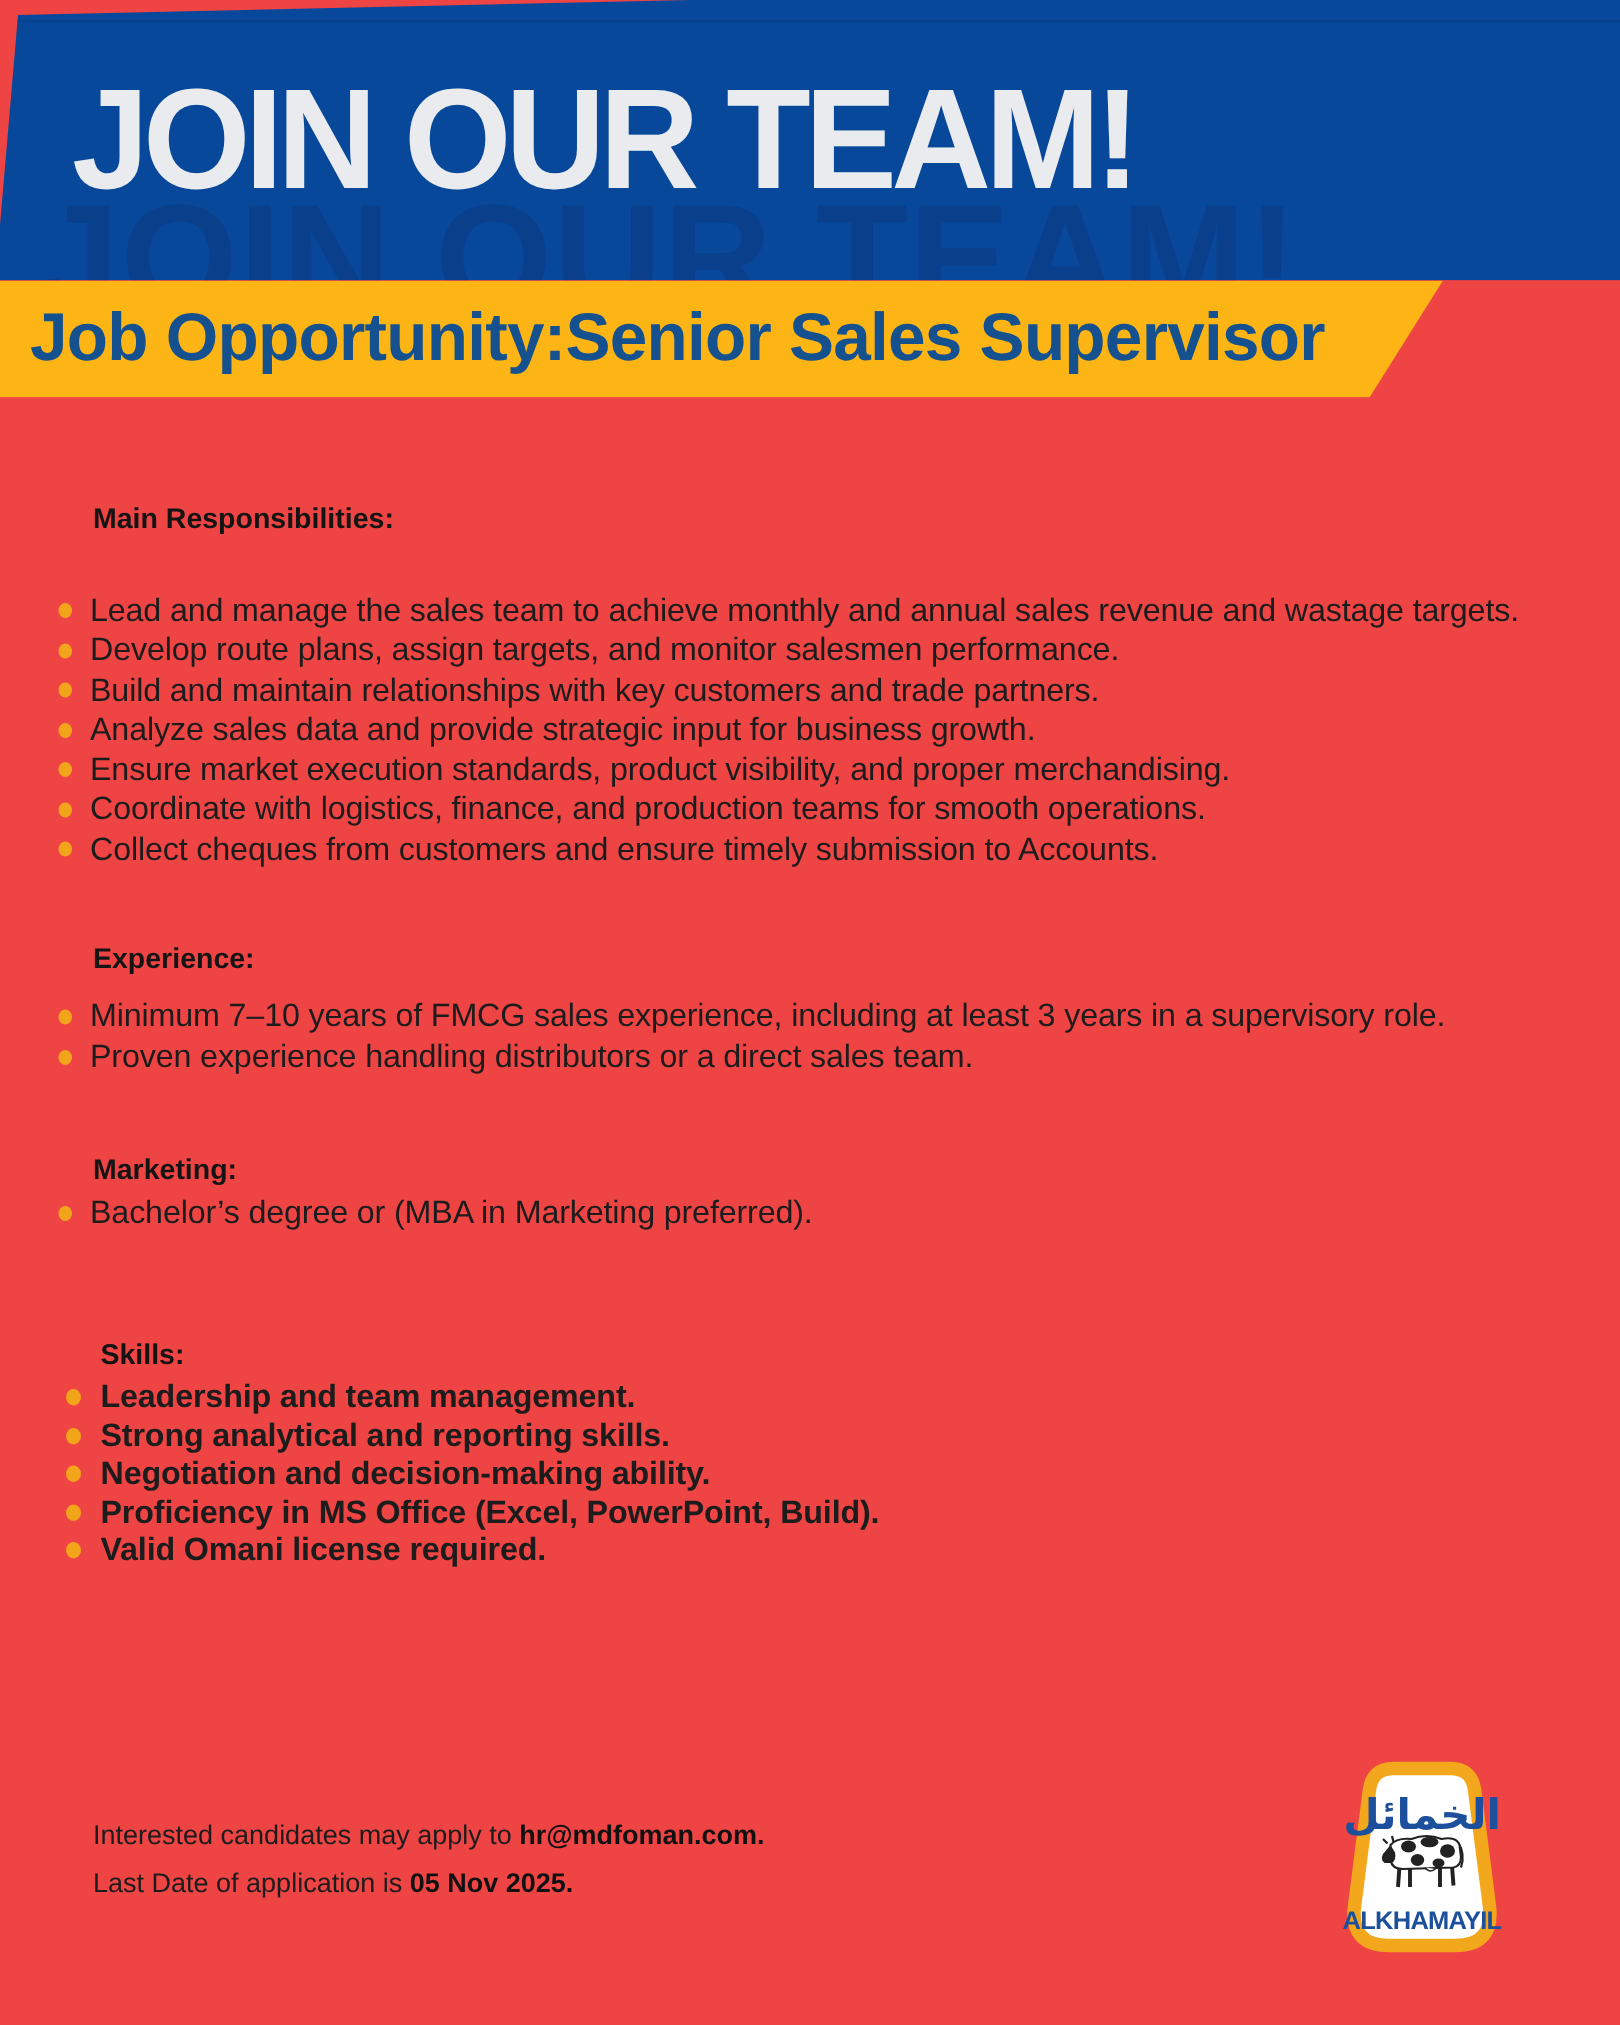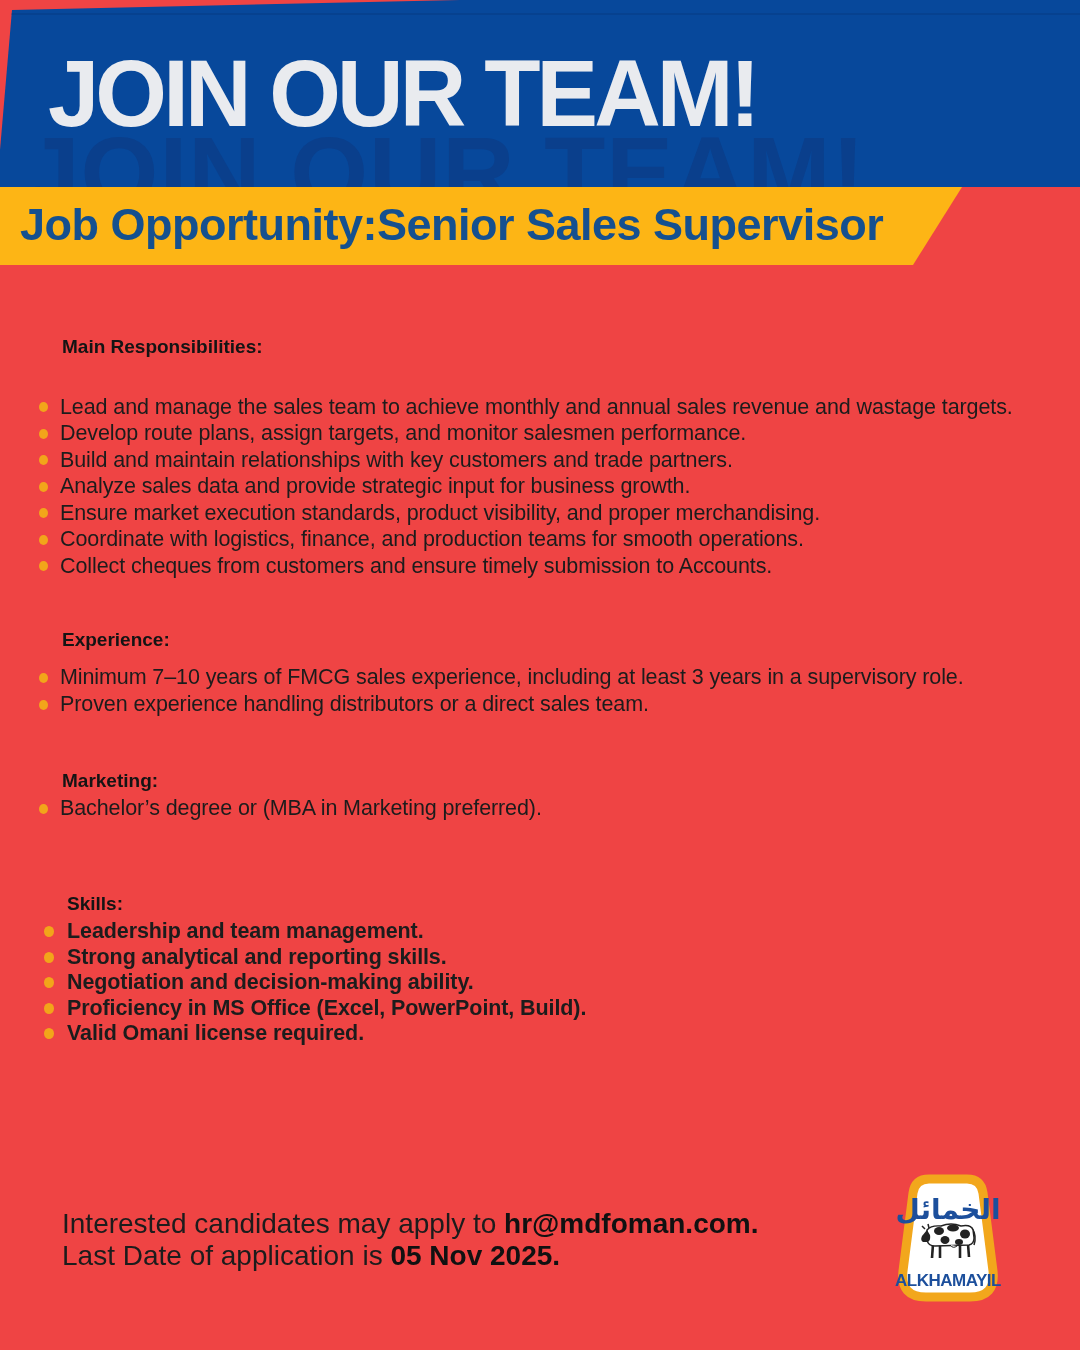--- a/index.html
+++ b/index.html
@@ -55,21 +55,21 @@
   .bullet-text{
     font-size:21.5px;color:#1C1C1C;white-space:nowrap;letter-spacing:-0.1px;
   }
   #list-main .bullet-item{height:26.5px;}
   #list-exp .bullet-item, #list-edu .bullet-item{height:27px;}
   #list-skills .bullet-item{height:25.5px;}
   #list-skills .dot{width:10px;height:11px;margin-right:13px;}
   
   .footer{
     position:absolute;left:62px;top:1208px;
-    font-size:28px;color:#1C1C1C;line-height:31.5px;white-space:nowrap;
+    font-size:18px;color:#1C1C1C;line-height:31.5px;white-space:nowrap;
   }
   .footer b{font-weight:700;color:#111;}
   
   .logo{position:absolute;left:891px;top:1172px;width:114px;height:134px;}
   .logo svg{display:block;width:100%;height:100%;}
   .logo-arabic{font-family:"DejaVu Sans", sans-serif;font-weight:700;}
   .logo-latin{font-family:"Liberation Sans", sans-serif;font-weight:700;}
 </style>
 </head>
 <body>

